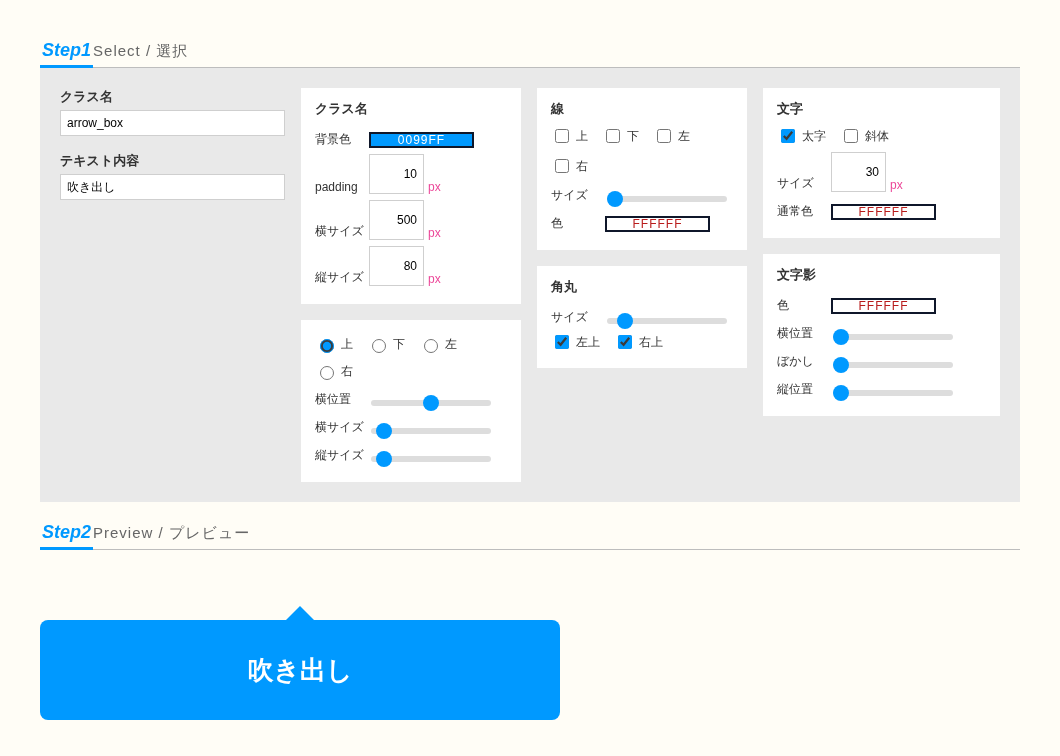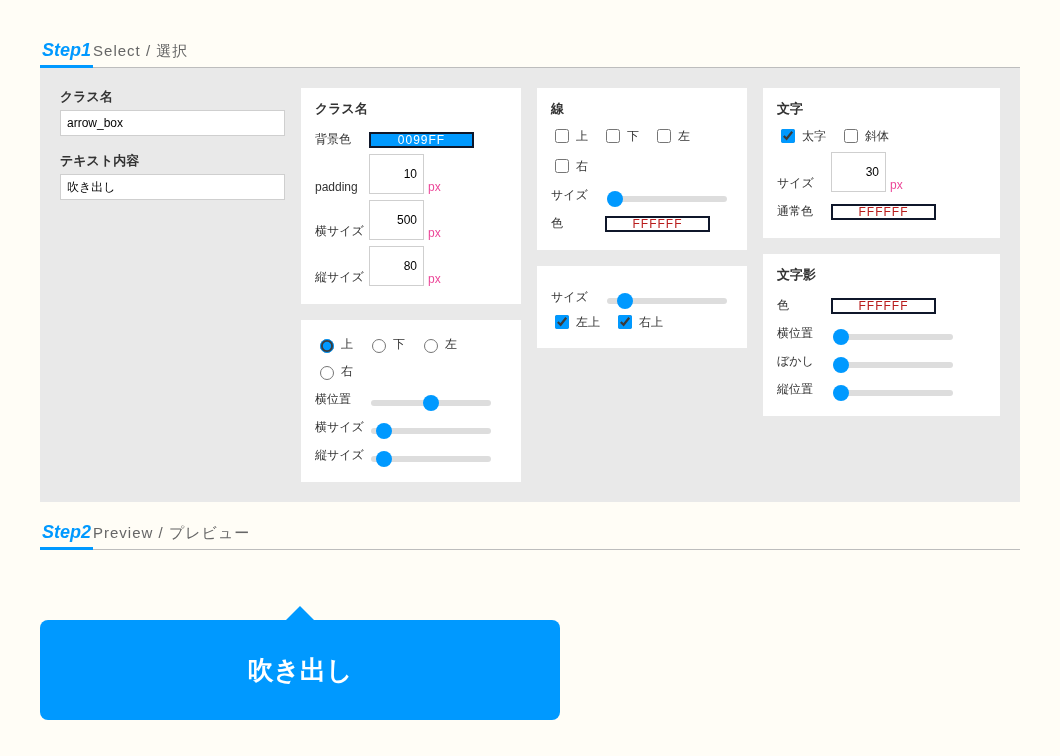--- a/index.html
+++ b/index.html
@@ -160,20 +160,21 @@
         </div>
         <div class="row">
           <span class="lbl">色</span>
           <div class="swatch light" style="background:#fff">
               <span>FFFFFF</span>
             </div>
         </div>
       </div>
 
       <div class="card">
+        <div class="grp-title">角丸</div>
         <div class="row">
           <span class="lbl">サイズ</span>
           <input type="range" class="slider" min="0" max="100" value="10" style="">
         </div>
         <div class="check-row">
           <label class="inline">
               <input type="checkbox" checked="" style="">
               <span>左上</span>
             </label>
           <label class="inline">

